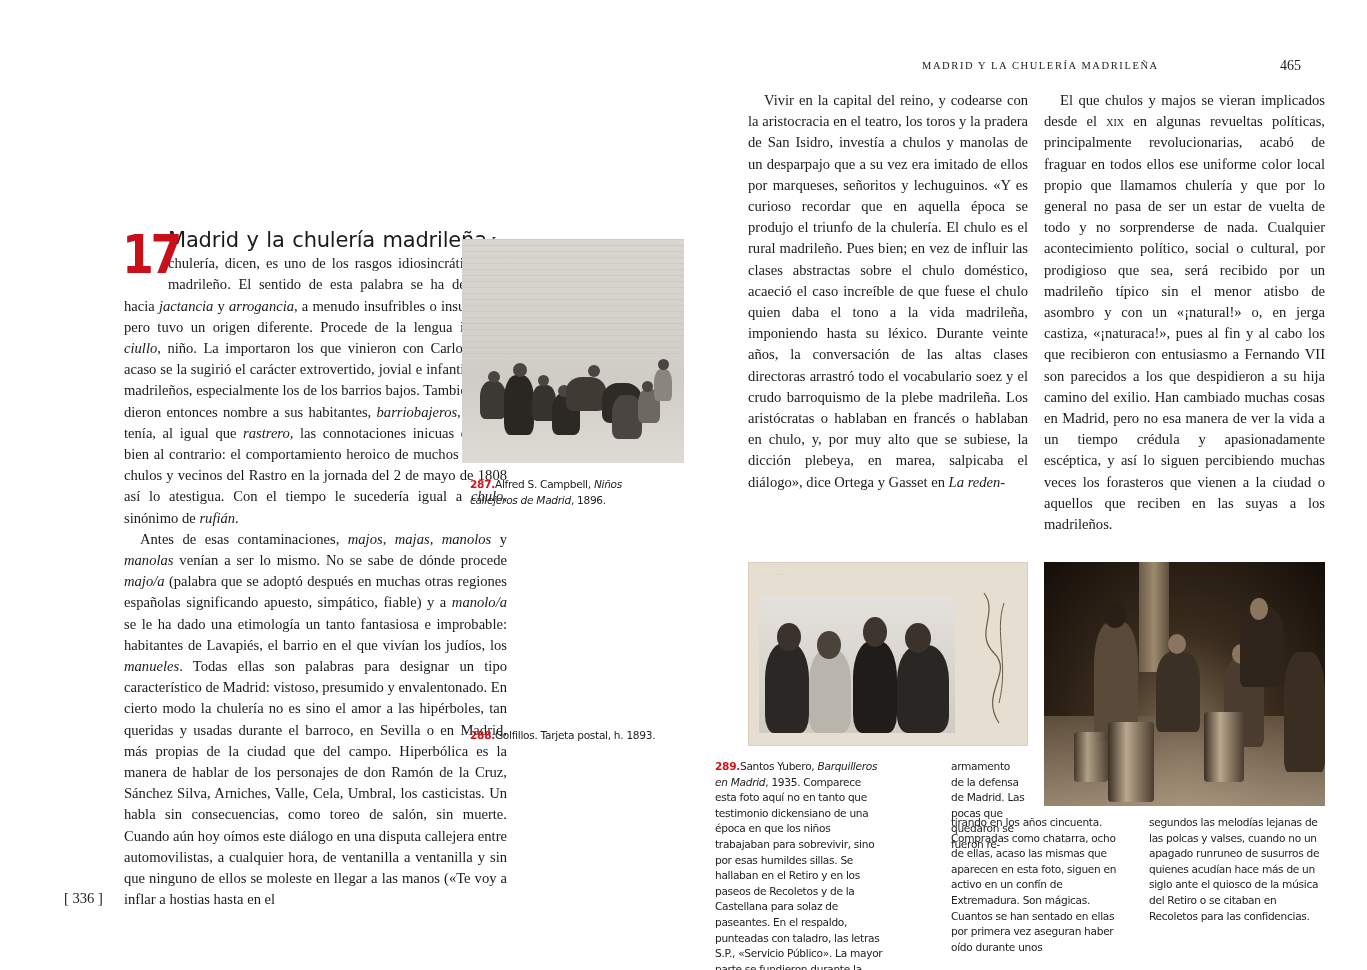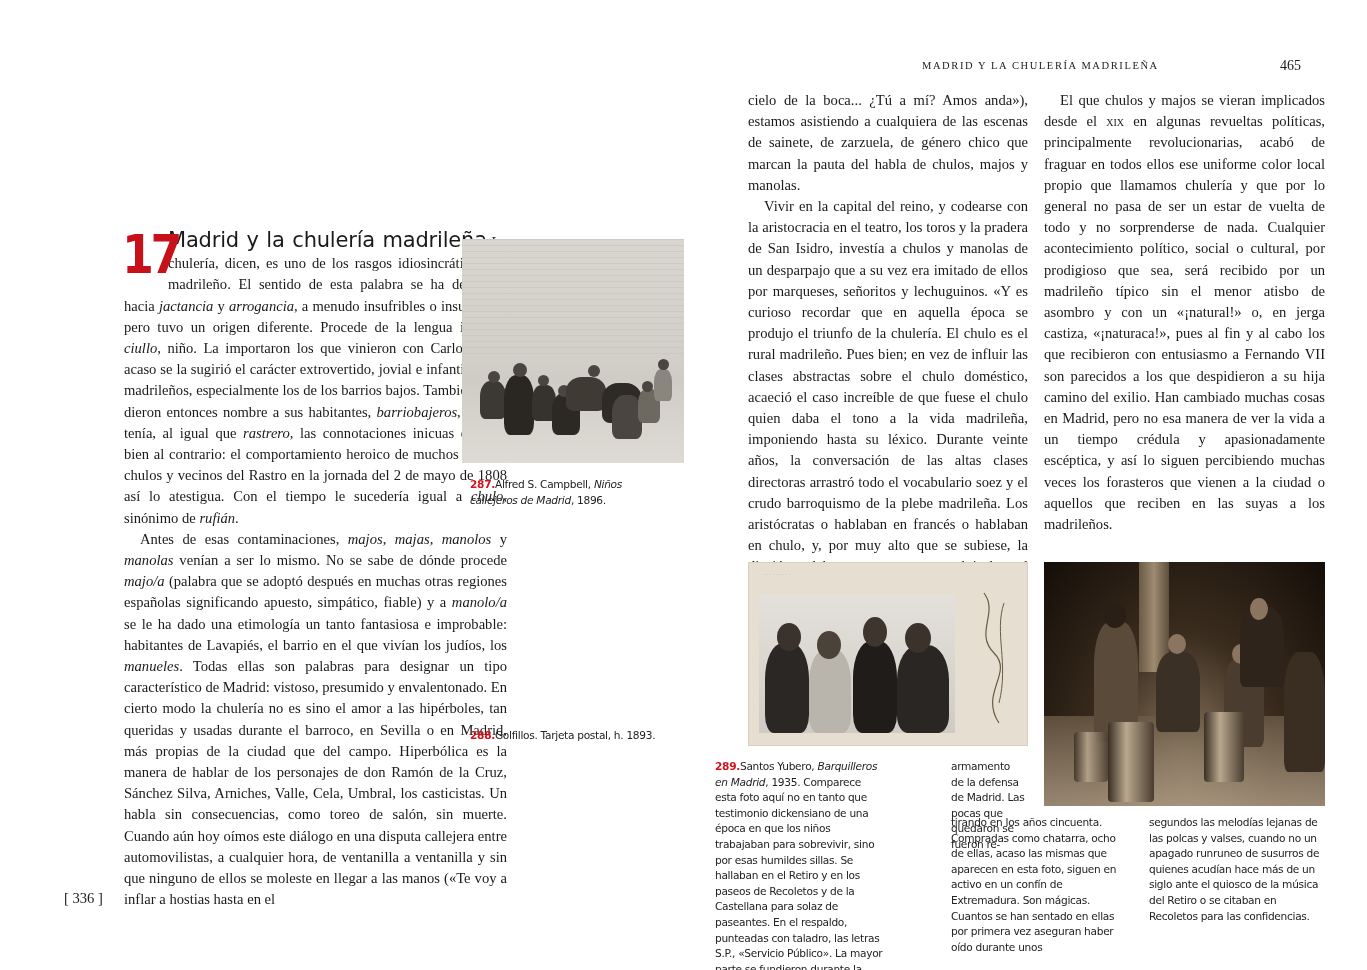--- a/index.html
+++ b/index.html
@@ -78,21 +78,20 @@
 </div>
 <div id="cap-288" class="caption">
   <p><span class="cap-num">288.</span><span>Golfillos. Tarjeta postal, h. 1893.</span></p>
 </div>
 <div id="folio-left">[ 336 ]</div>
 
 <div id="running-head">Madrid y la chulería madrileña</div>
 <div id="folio-right">465</div>
 
 <div id="col2" class="body-text">
-  <p><span><span>cielo de la boca... ¿Tú a mí? Amos anda»), estamos asistiendo a cualquiera de las escenas de sainete, de zarzuela, de género chico que marcan la pauta del habla de chulos, majos y manolas.</span></span></p>
   <p class="indent"><span><span>Vivir en la capital del reino, y codearse con la aristocracia en el teatro, los toros y la pradera de San Isidro, investía a chulos y manolas de un desparpajo que a su vez era imitado de ellos por marqueses, señoritos y lechuguinos. «Y es curioso recordar que en aquella época se produjo el triunfo de la chulería. El chulo es el rural madrileño. Pues bien; en vez de influir las clases abstractas sobre el chulo doméstico, acaeció el caso increíble de que fuese el chulo quien daba el tono a la vida madrileña, imponiendo hasta su léxico. Durante veinte años, la conversación de las altas clases directoras arrastró todo el vocabulario soez y el crudo barroquismo de la plebe madrileña. Los aristócratas o hablaban en francés o hablaban en chulo, y, por muy alto que se subiese, la dicción plebeya, en marea, salpicaba el diálogo», dice Ortega y Gasset en </span><i>La reden-</i></span></p>
 </div>
 <div id="col3" class="body-text">
   <p class="indent"><span><span>El que chulos y majos se vieran implicados desde el </span><span class="sc">xix</span><span> en algunas revueltas políticas, principalmente revolucionarias, acabó de fraguar en todos ellos ese uniforme color local propio que llamamos chulería y que por lo general no pasa de ser un estar de vuelta de todo y no sorprenderse de nada. Cualquier acontecimiento político, social o cultural, por prodigioso que sea, será recibido por un madrileño típico sin el menor atisbo de asombro y con un «¡natural!» o, en jerga castiza, «¡naturaca!», pues al fin y al cabo los que recibieron con entusiasmo a Fernando VII son parecidos a los que despidieron a su hija camino del exilio. Han cambiado muchas cosas en Madrid, pero no esa manera de ver la vida a un tiempo crédula y apasionadamente escéptica, y así lo siguen percibiendo muchas veces los forasteros que vienen a la ciudad o aquellos que reciben en las suyas a los madrileños.</span></span></p>
 </div>
 
 <div class="photo" id="photo-288">
   <div class="label-top">· · · · · · · · ·</div>
   <div class="inner">
     <div class="fig" style="left:6px;top:48px;width:44px;height:90px;background:#2b2724"></div>

